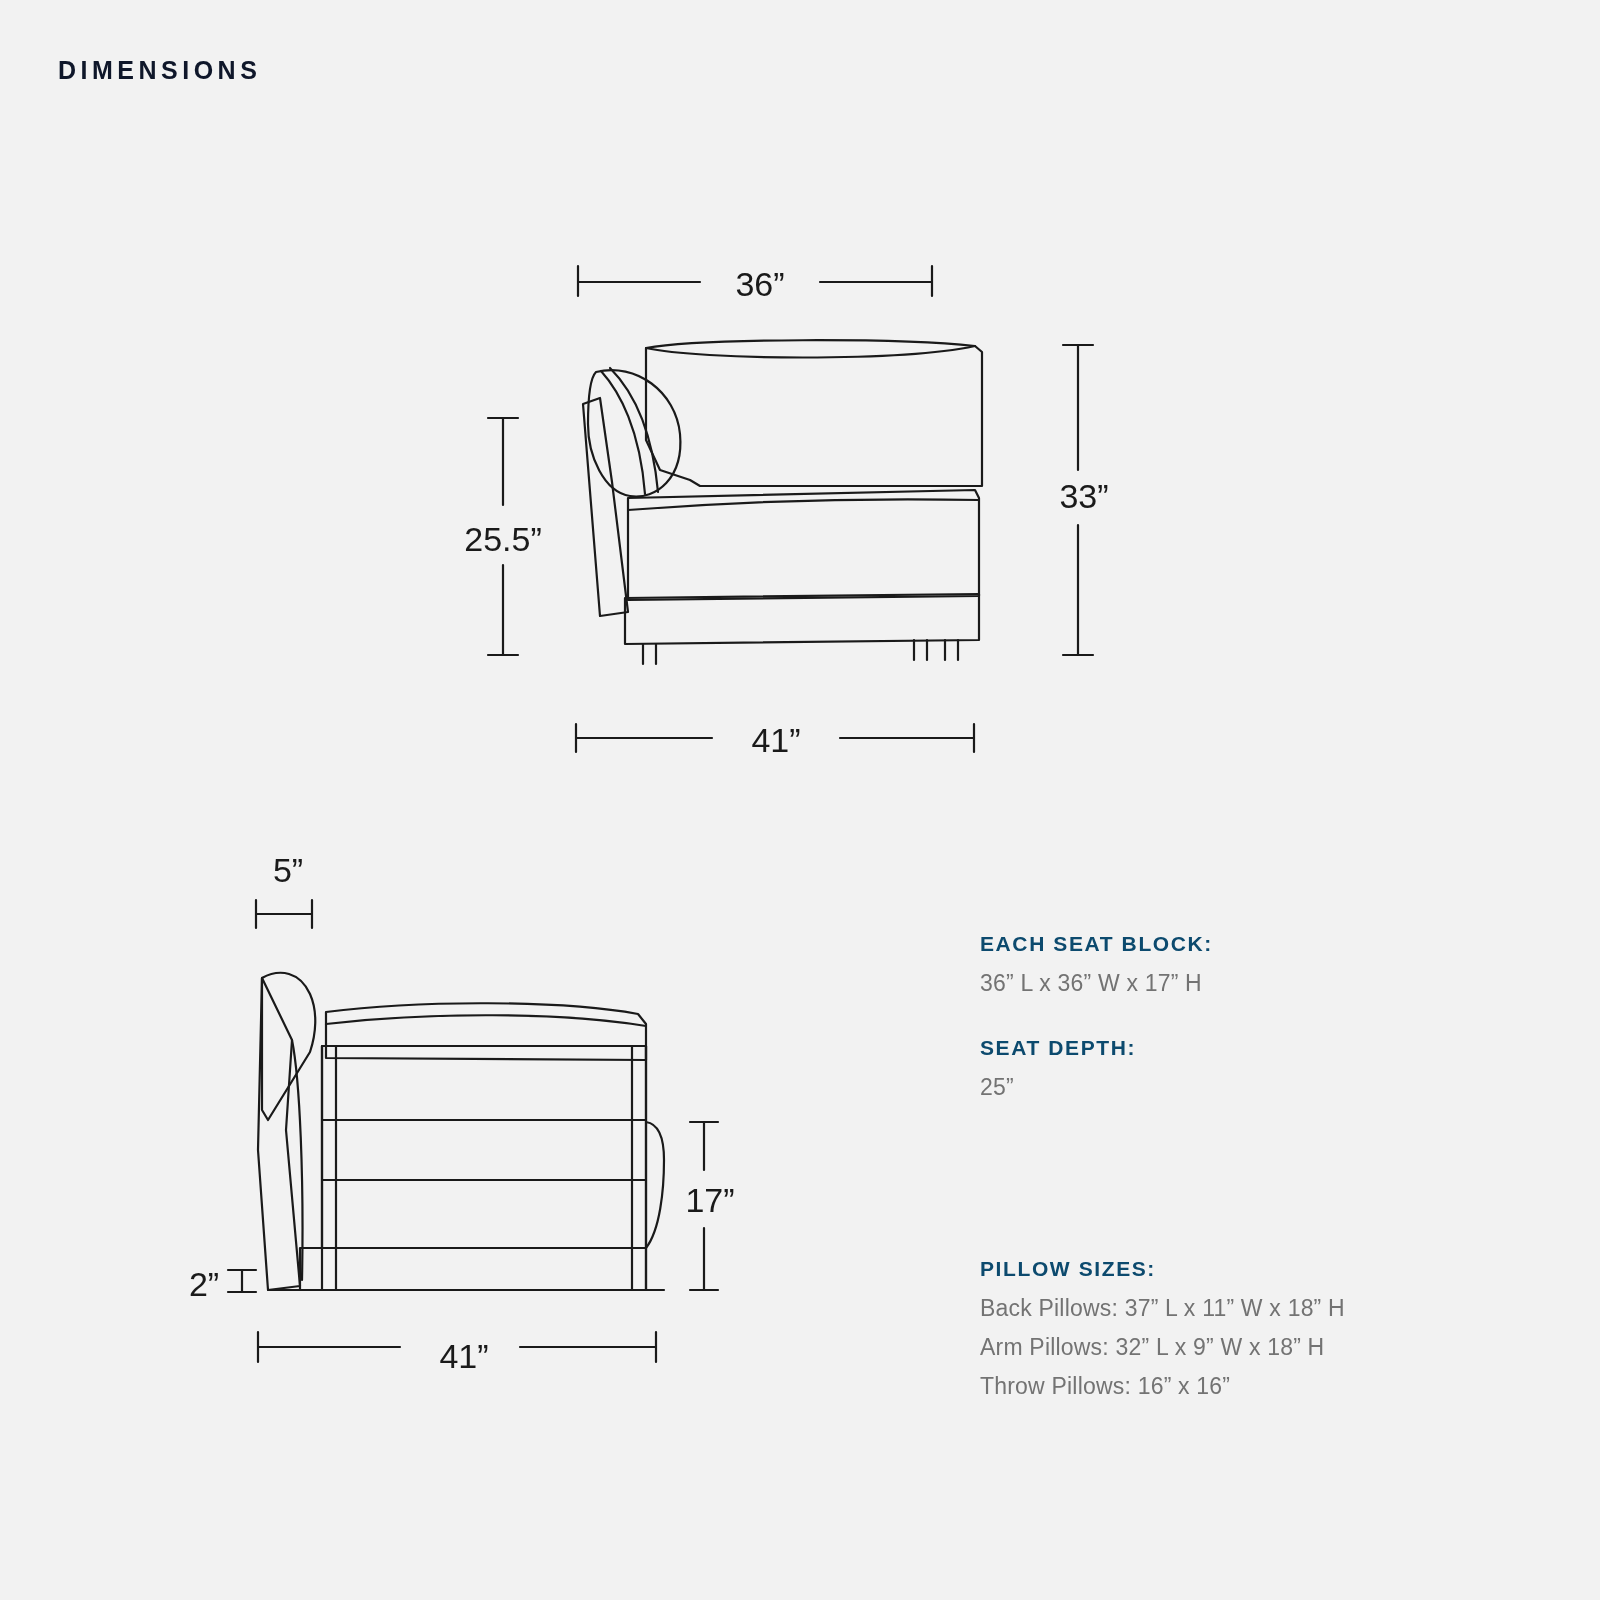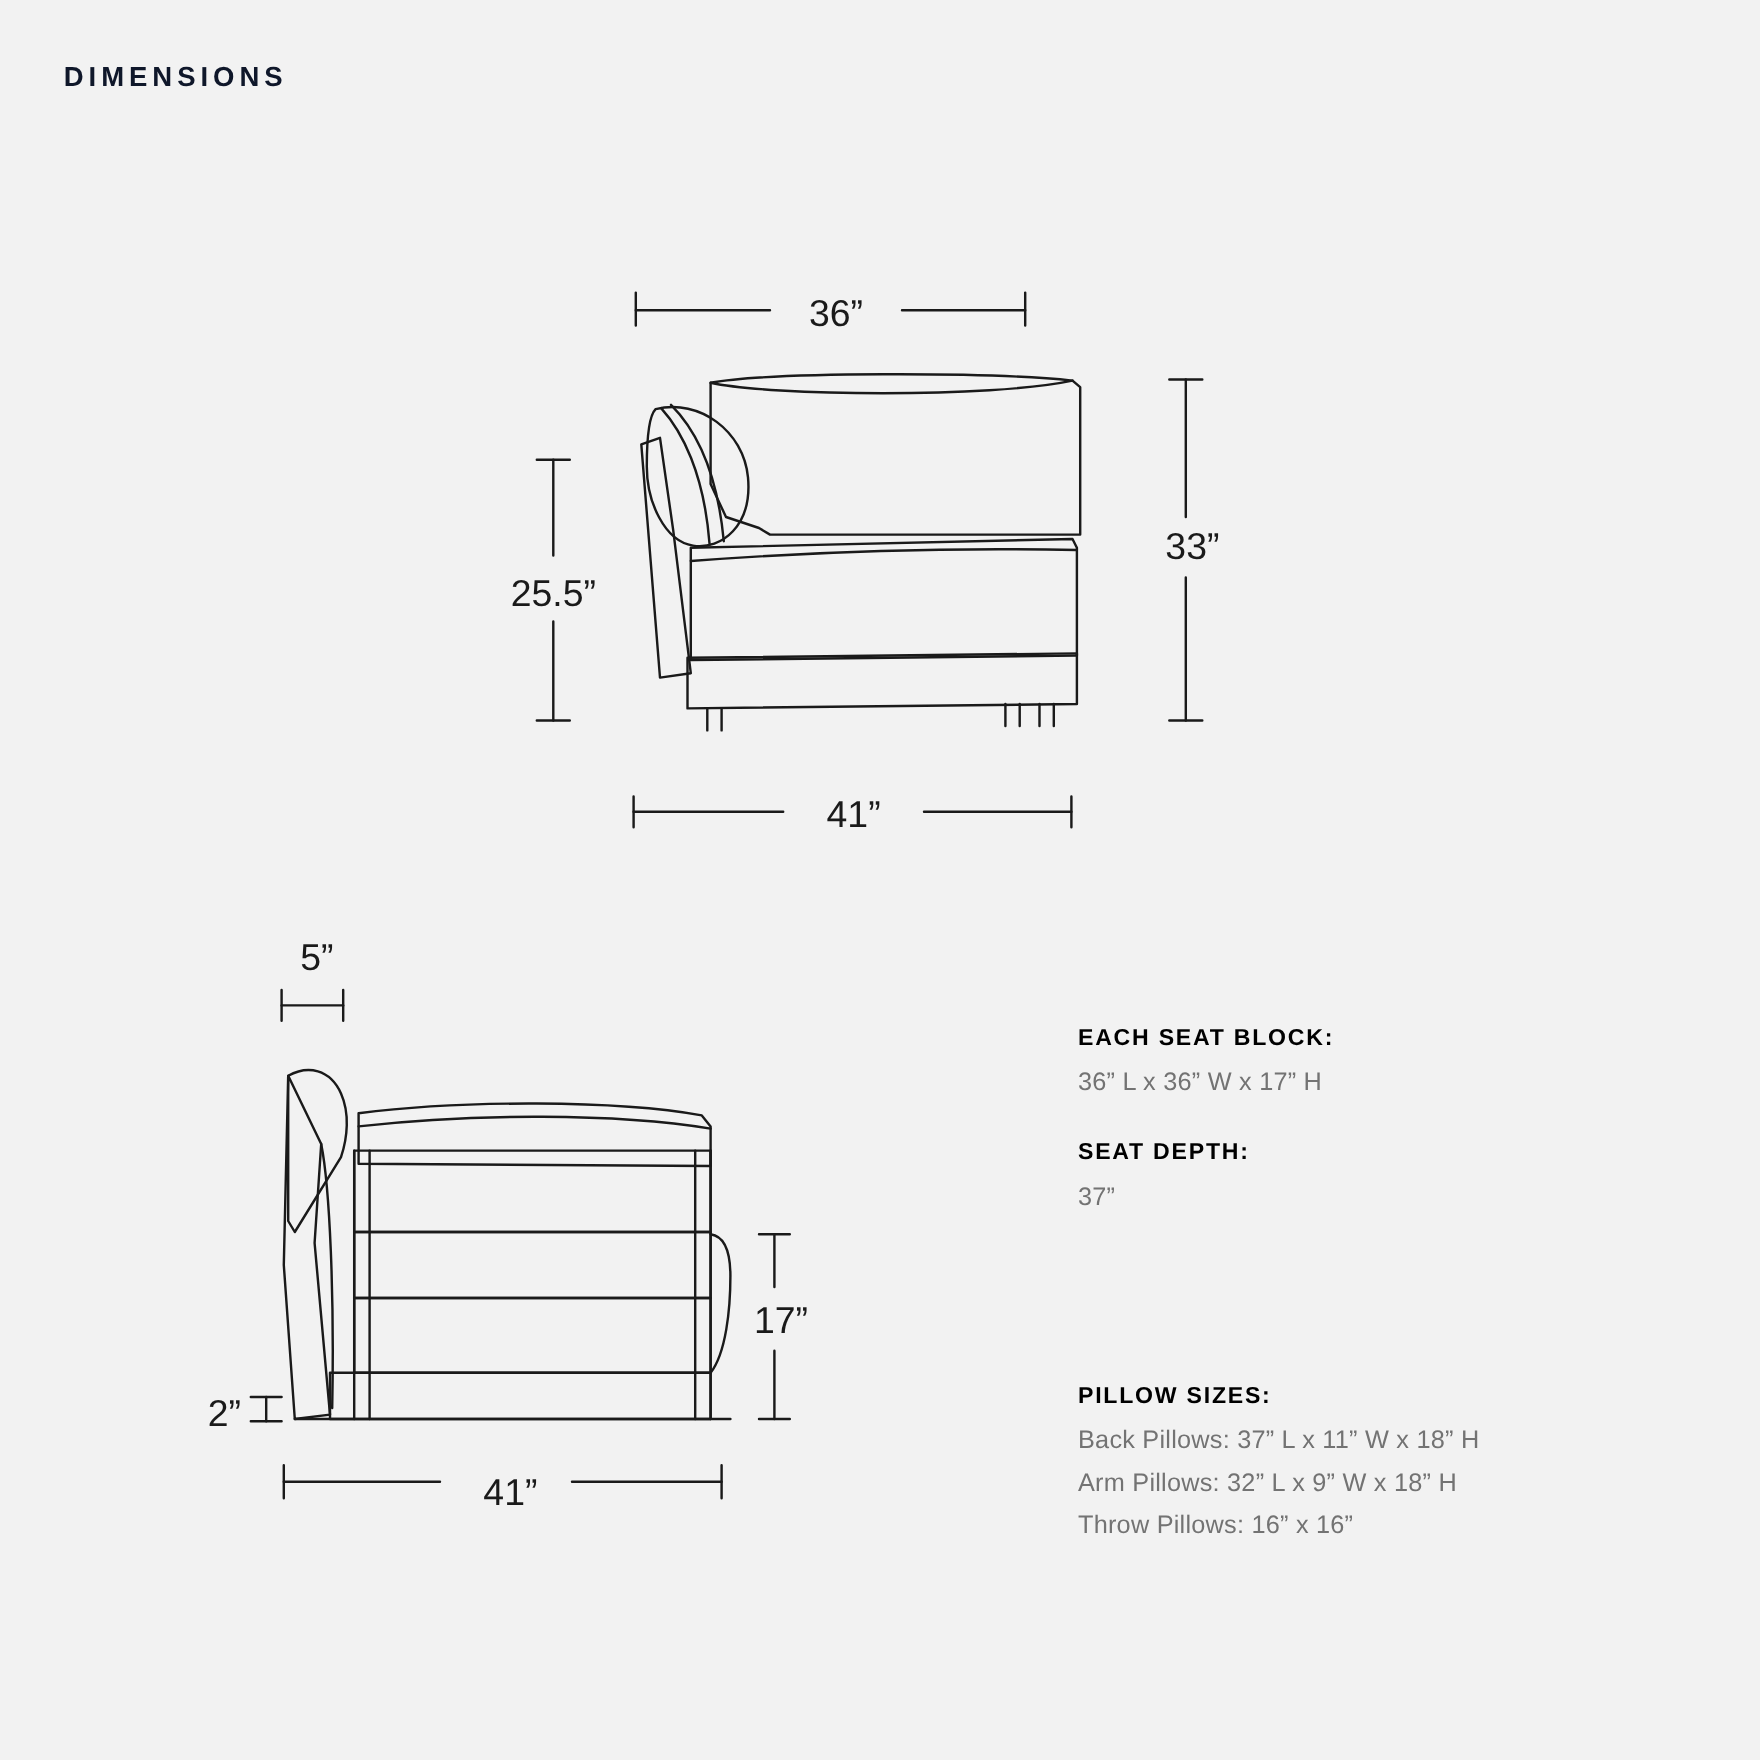--- a/index.html
+++ b/index.html
@@ -32,21 +32,21 @@
     height: 1600px;
   }
   .spec-block {
     position: absolute;
     left: 980px;
   }
   .spec-heading {
     font-size: 21px;
     font-weight: bold;
     letter-spacing: 1.6px;
-    color: #000000;
+    color: #0c4a6e;
     margin: 0 0 14px 0;
   }
   .spec-line {
     font-size: 23px;
     color: #737373;
     margin: 0 0 12px 0;
     letter-spacing: 0.2px;
   }
   #spec-seat-block { top: 932px; }
   #spec-seat-depth { top: 1036px; }
@@ -158,21 +158,21 @@
   </g>
 </svg>
 
 <div class="spec-block" id="spec-seat-block">
   <div class="spec-heading">EACH SEAT BLOCK:</div>
   <div class="spec-line">36” L x 36” W x 17” H</div>
 </div>
 
 <div class="spec-block" id="spec-seat-depth">
   <div class="spec-heading">SEAT DEPTH:</div>
-  <div class="spec-line">37”</div>
+  <div class="spec-line">25”</div>
 </div>
 
 <div class="spec-block" id="spec-pillows">
   <div class="spec-heading">PILLOW SIZES:</div>
   <div class="spec-line">Back Pillows: 37” L x 11” W x 18” H</div>
   <div class="spec-line">Arm Pillows: 32” L x 9” W x 18” H</div>
   <div class="spec-line">Throw Pillows: 16” x 16”</div>
 </div>
 
 </body></html>

